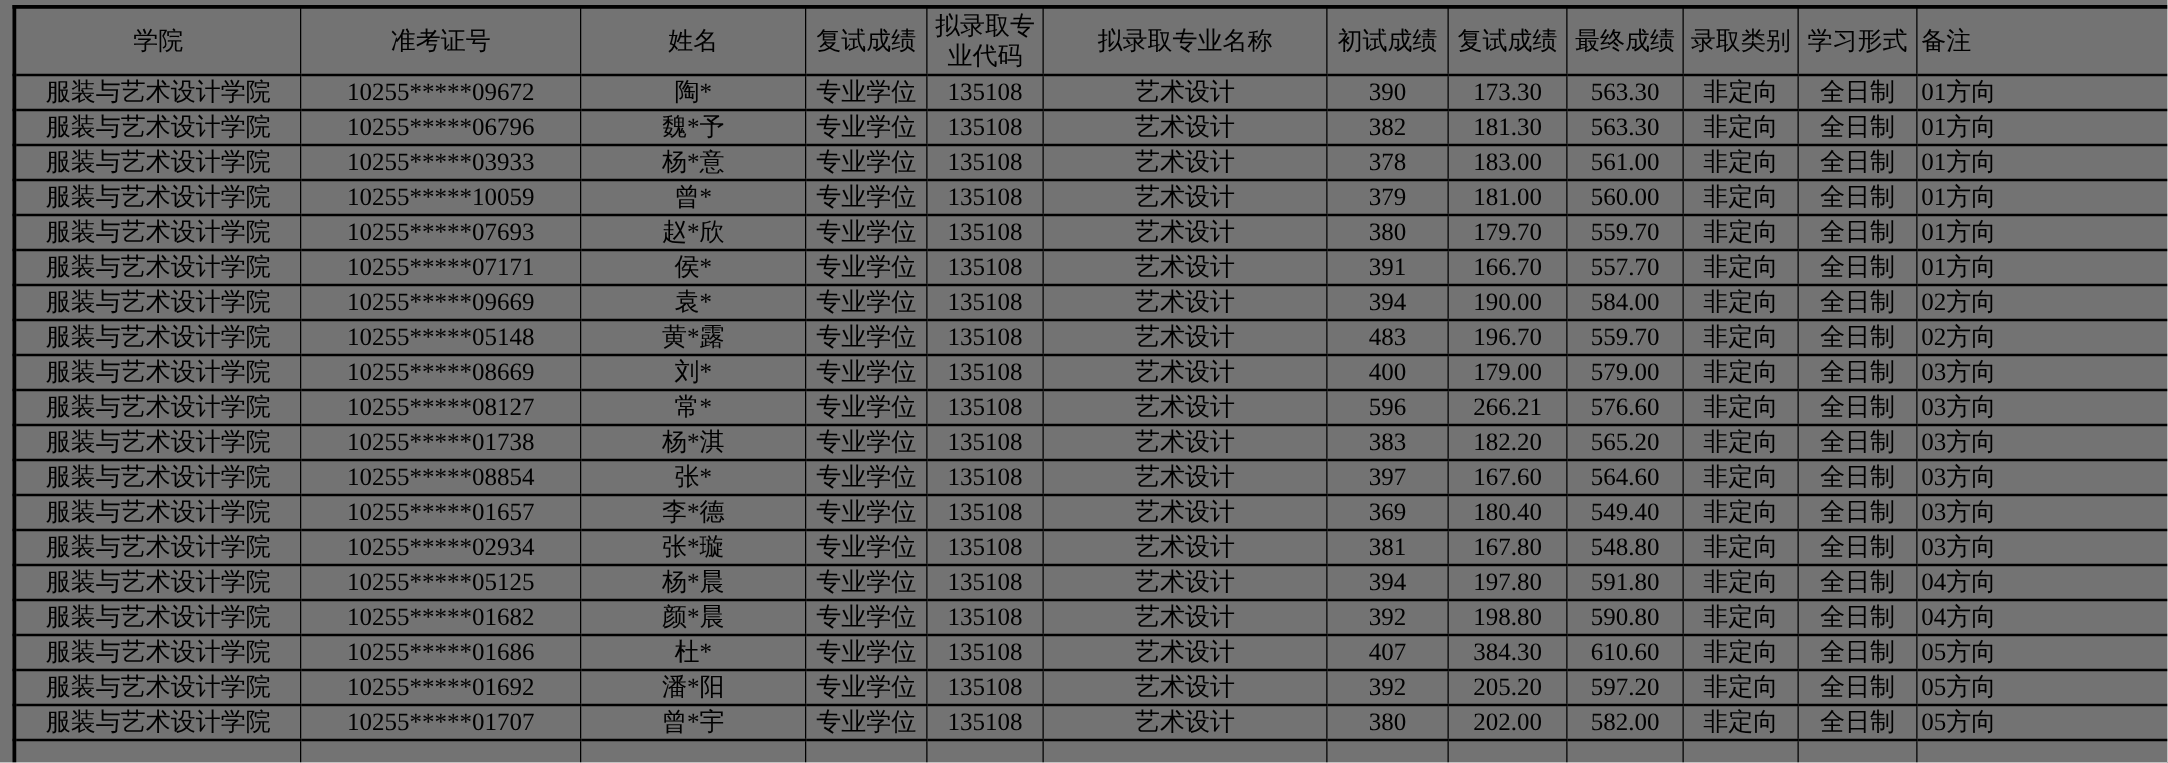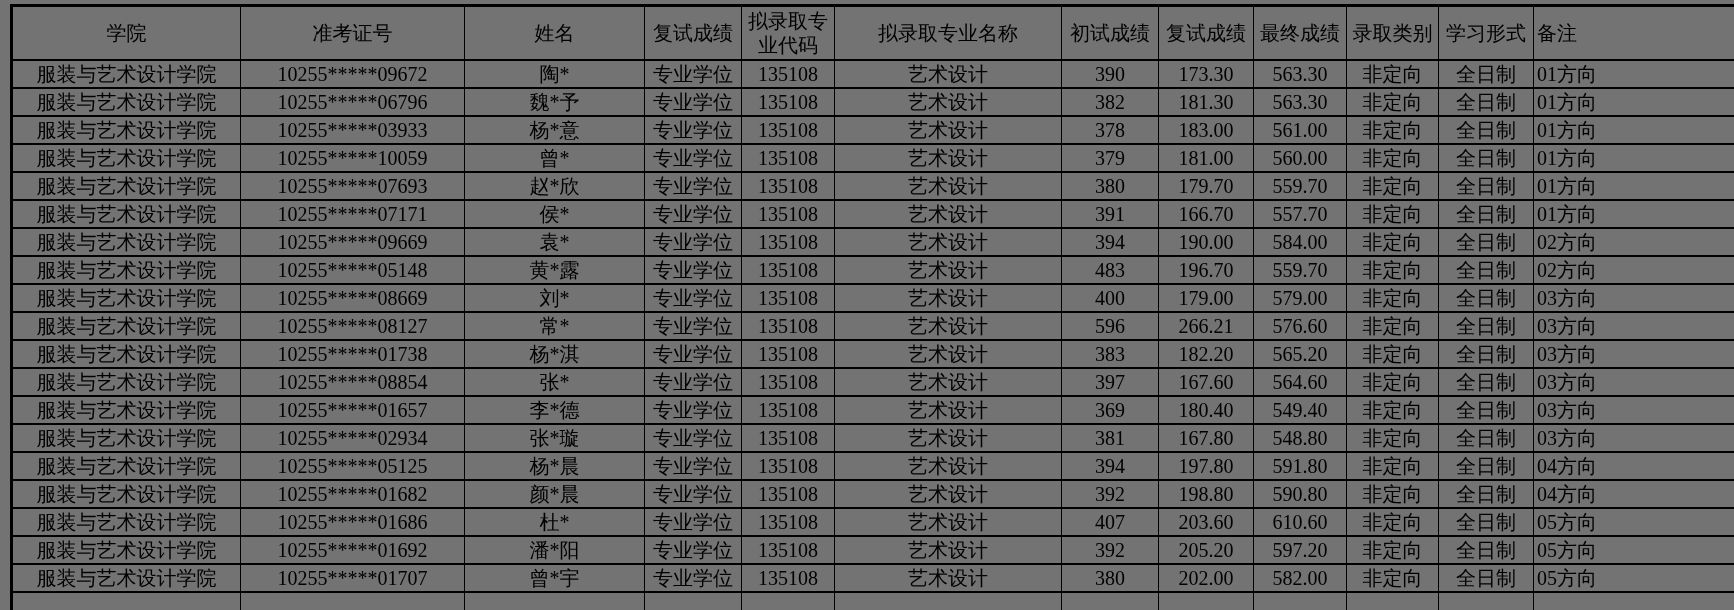--- a/index.html
+++ b/index.html
@@ -305,21 +305,21 @@
           <td class="align-left">04方向</td>
         </tr>
         <tr>
           <td>服装与艺术设计学院</td>
           <td>10255*****01686</td>
           <td>杜*</td>
           <td>专业学位</td>
           <td>135108</td>
           <td>艺术设计</td>
           <td>407</td>
-          <td>203.60</td>
+          <td>384.30</td>
           <td>610.60</td>
           <td>非定向</td>
           <td>全日制</td>
           <td class="align-left">05方向</td>
         </tr>
         <tr>
           <td>服装与艺术设计学院</td>
           <td>10255*****01692</td>
           <td>潘*阳</td>
           <td>专业学位</td>

